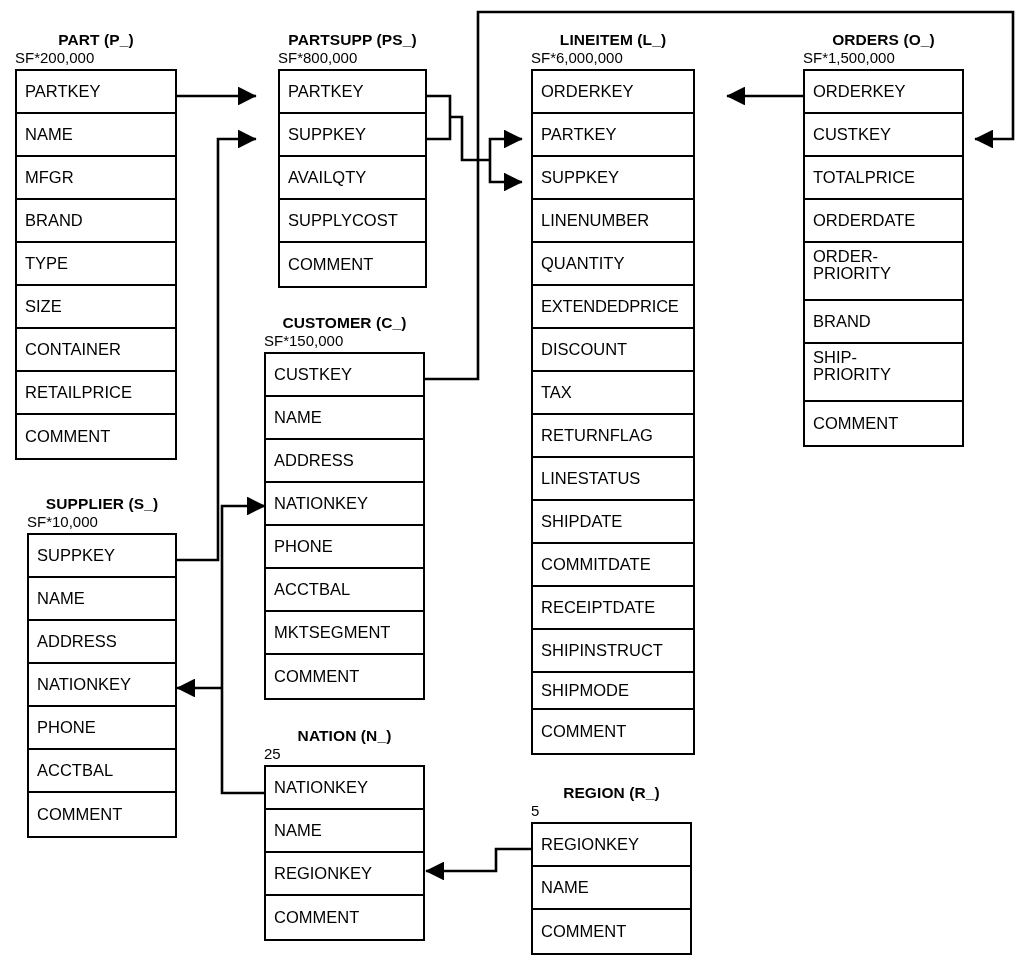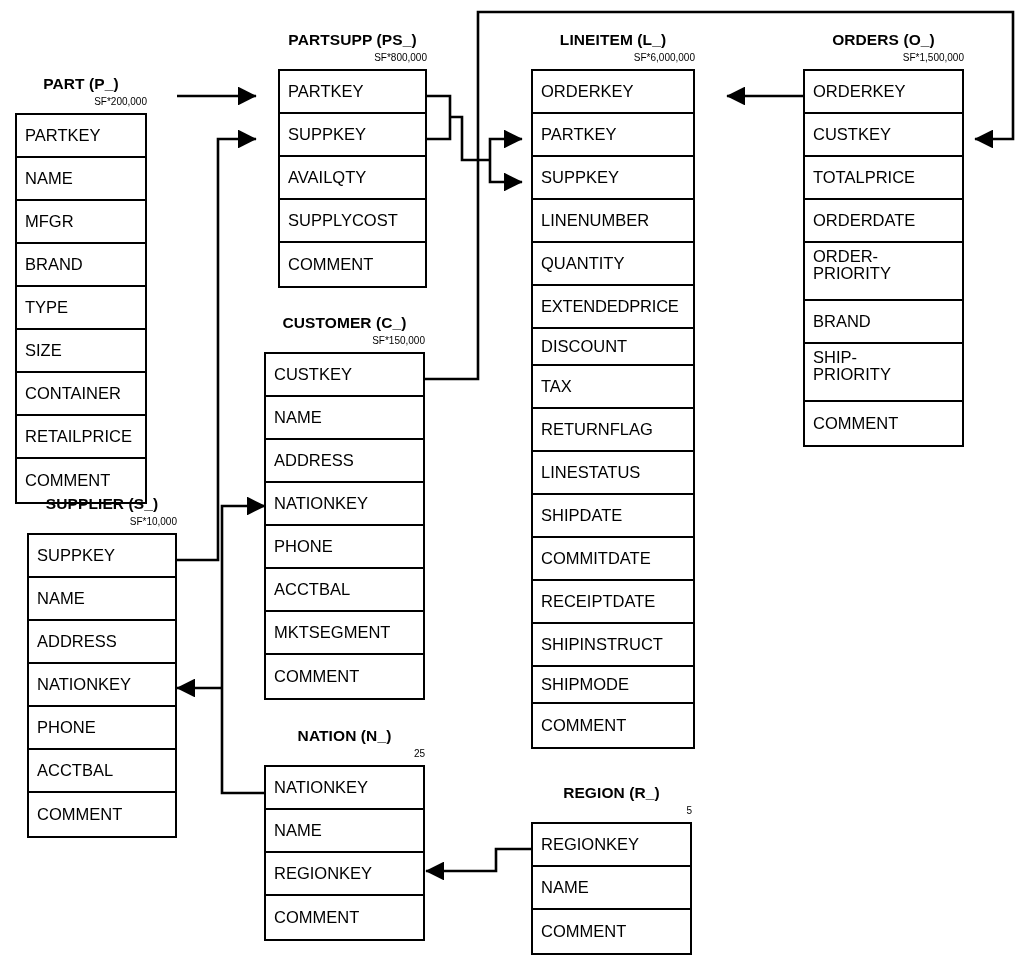--- a/index.html
+++ b/index.html
@@ -29,23 +29,23 @@
   }
   .ent-title{
     text-align:center;
     font-weight:bold;
     font-size:15.5px;
     line-height:19px;
     letter-spacing:0.1px;
     white-space:nowrap;
   }
   .ent-card{
-    text-align:right;
+    text-align:left;
     font-weight:normal;
-    font-size:10px;
+    font-size:15px;
     line-height:18px;
     white-space:nowrap;
   }
   .ent-box{
     border:2px solid #000;
     box-sizing:border-box;
     background:#fff;
     margin-top:2px;
   }
   .field{
@@ -96,21 +96,21 @@
       <path d="M 450,117 L 462,117 L 462,160 L 490,160"></path>
       <path d="M 490,160 L 490,139 L 522,139" marker-end="url(#ah)"></path>
       <path d="M 490,160 L 490,182 L 522,182" marker-end="url(#ah)"></path>
 
       <path d="M 803,96 L 727,96" marker-end="url(#ah)"></path>
 
       <path d="M 425,379 L 478,379 L 478,12 L 1013,12 L 1013,139 L 975,139" marker-end="url(#ah)"></path>
     </g>
   </svg>
 
-  <div class="entity" style="left:15px;top:30px;width:132px;margin-top:44px;">
+  <div class="entity" style="left:15px;top:30px;width:162px;">
     <div class="ent-title">PART (P_)</div>
     <div class="ent-card">SF*200,000</div>
     <div class="ent-box">
       <div class="field" style="height:43px">PARTKEY</div>
       <div class="field" style="height:43px">NAME</div>
       <div class="field" style="height:43px">MFGR</div>
       <div class="field" style="height:43px">BRAND</div>
       <div class="field" style="height:43px">TYPE</div>
       <div class="field" style="height:43px">SIZE</div>
       <div class="field" style="height:43px">CONTAINER</div>
@@ -134,21 +134,21 @@
   <div class="entity" style="left:531px;top:30px;width:164px;">
     <div class="ent-title">LINEITEM (L_)</div>
     <div class="ent-card">SF*6,000,000</div>
     <div class="ent-box">
       <div class="field" style="height:43px">ORDERKEY</div>
       <div class="field" style="height:43px">PARTKEY</div>
       <div class="field" style="height:43px">SUPPKEY</div>
       <div class="field" style="height:43px">LINENUMBER</div>
       <div class="field" style="height:43px">QUANTITY</div>
       <div class="field overflow" style="height:43px">EXTENDEDPRICE</div>
-      <div class="field" style="height:37px">DISCOUNT</div>
+      <div class="field" style="height:43px">DISCOUNT</div>
       <div class="field" style="height:43px">TAX</div>
       <div class="field" style="height:43px">RETURNFLAG</div>
       <div class="field" style="height:43px">LINESTATUS</div>
       <div class="field" style="height:43px">SHIPDATE</div>
       <div class="field" style="height:43px">COMMITDATE</div>
       <div class="field" style="height:43px">RECEIPTDATE</div>
       <div class="field" style="height:43px">SHIPINSTRUCT</div>
       <div class="field" style="height:37px">SHIPMODE</div>
       <div class="field" style="height:43px">COMMENT</div>
     </div>

